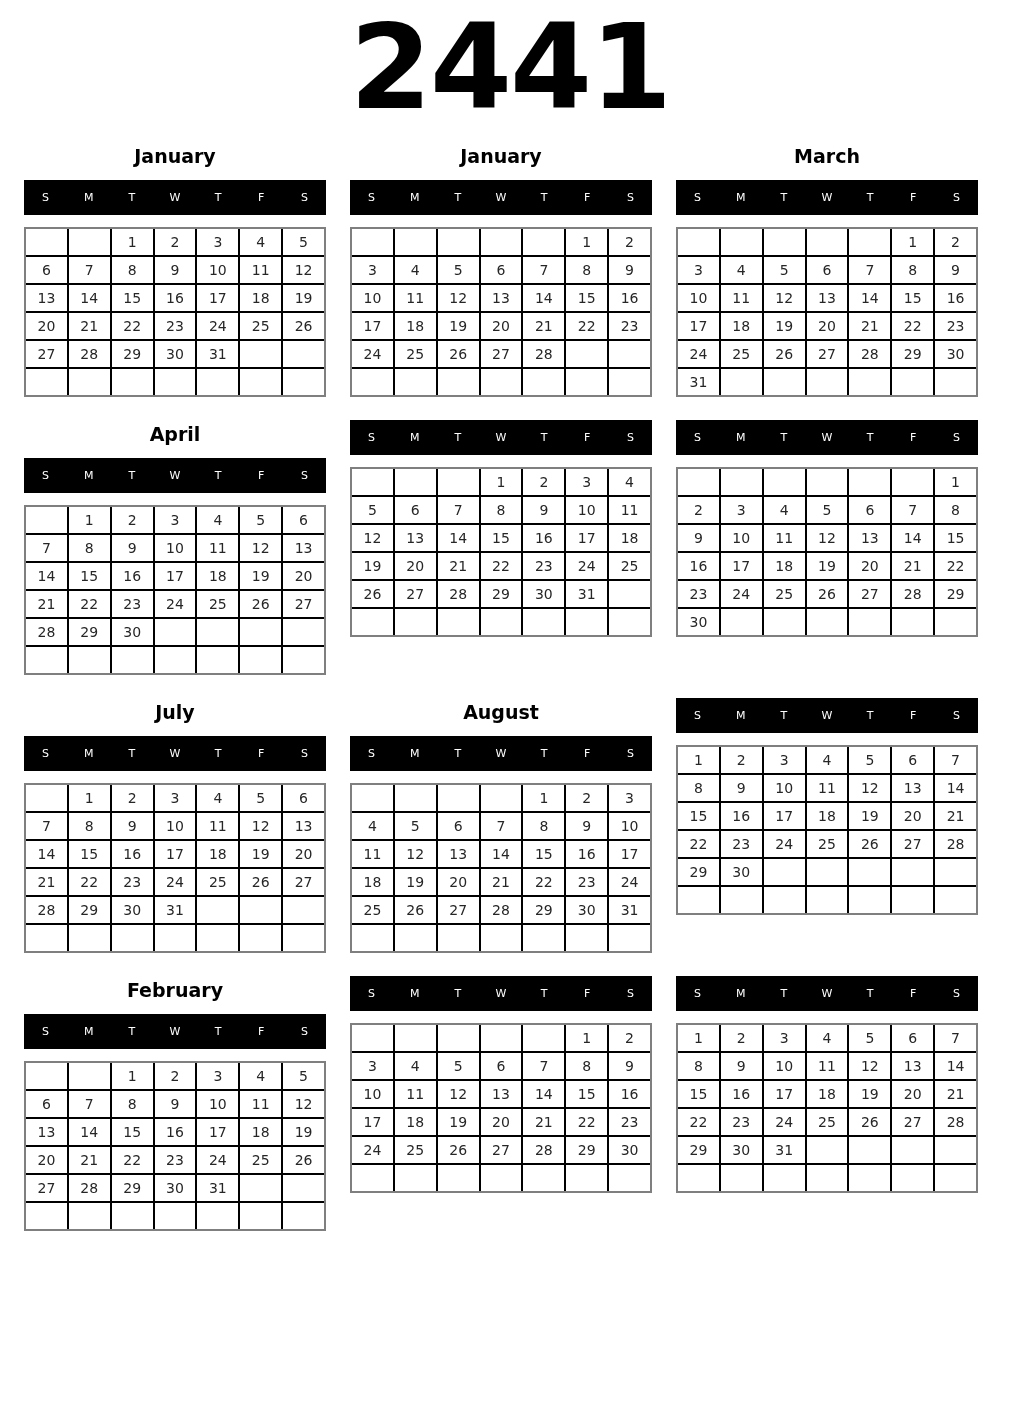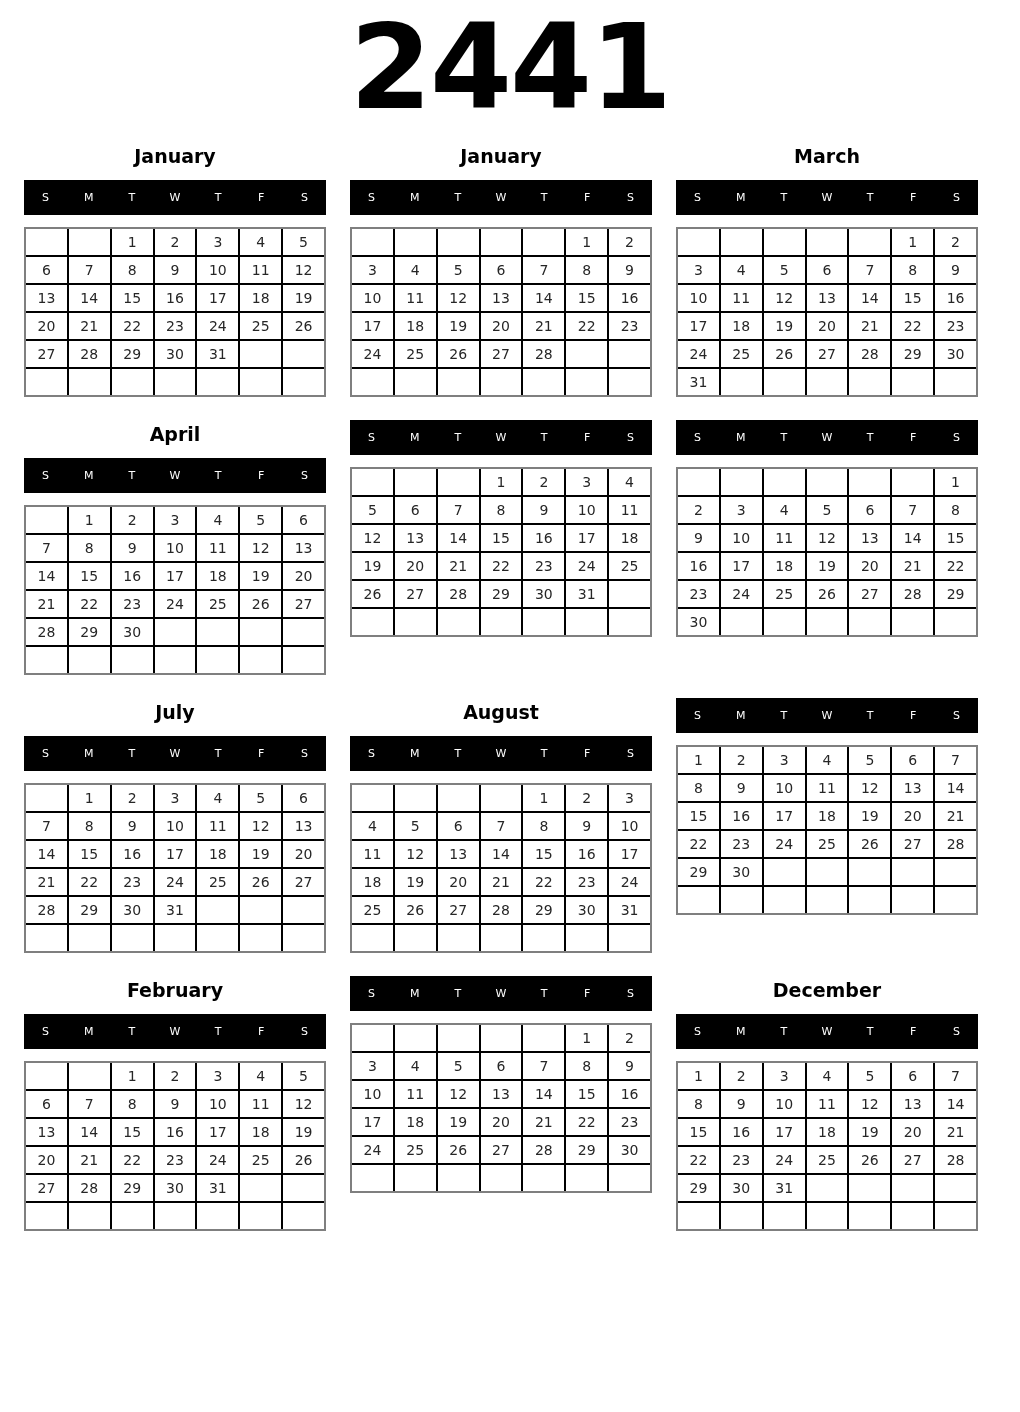--- a/index.html
+++ b/index.html
@@ -695,21 +695,20 @@
           <div class="cell"></div>
           <div class="cell"></div>
           <div class="cell"></div>
           <div class="cell"></div>
           <div class="cell"></div>
         </div>
     </div>
   </div>
 
   <div class="month">
-    <div class="month-title">December</div>
     <div class="dow">
         <span>S</span>
         <span>M</span>
         <span>T</span>
         <span>W</span>
         <span>T</span>
         <span>F</span>
         <span>S</span>
       </div>
     <div class="grid-wrap">

